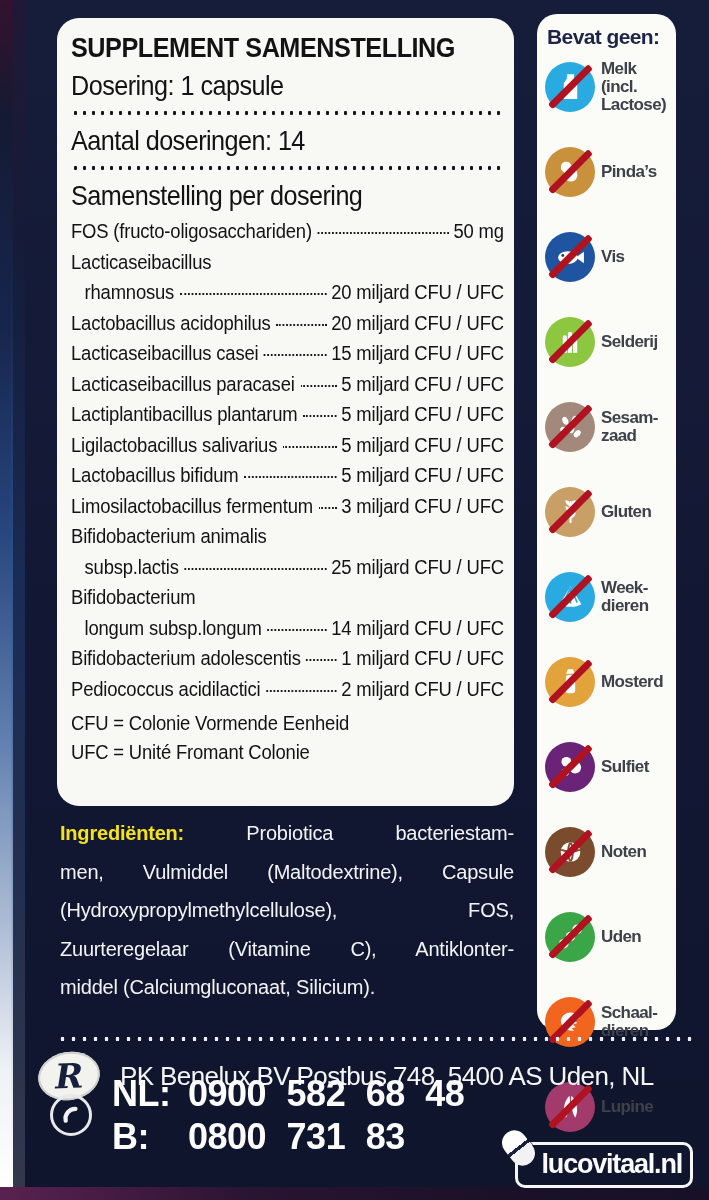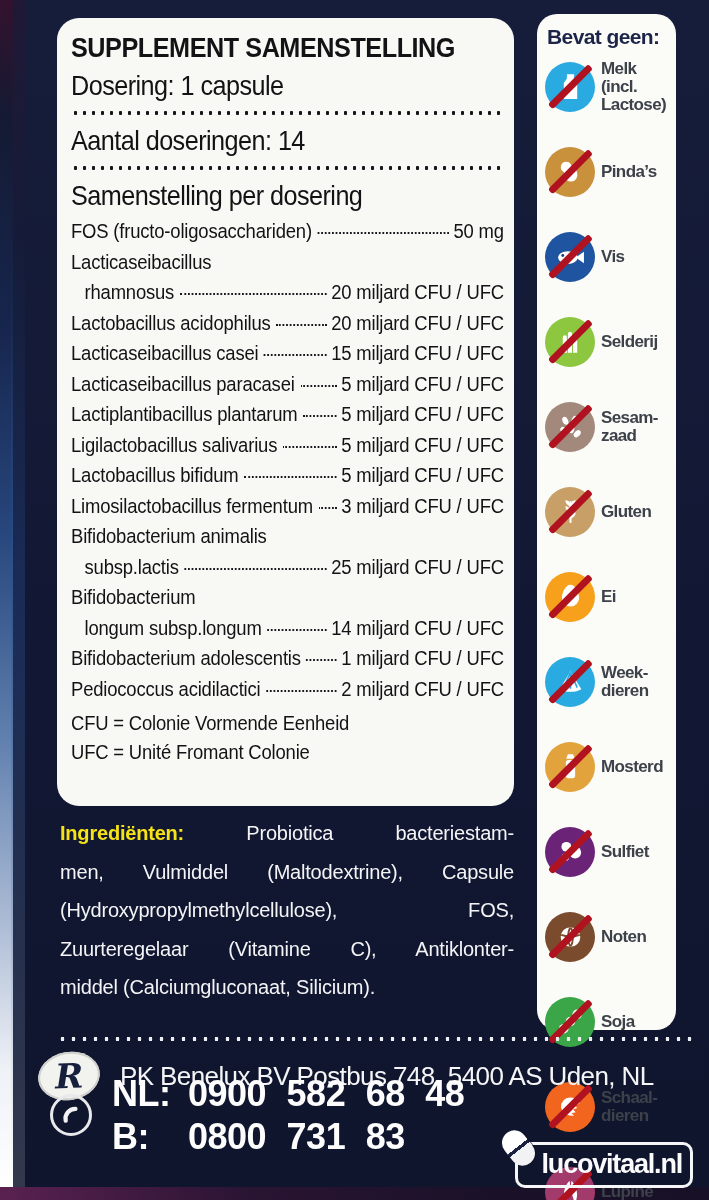--- a/index.html
+++ b/index.html
@@ -312,29 +312,20 @@
           <span class="allergen-icon" style="background: rgb(199, 159, 103);">
             <svg viewBox="0 0 32 32" aria-hidden="true">
               <path d="M15 6h2v21h-2z"></path>
               <path d="M16 11c-3-1-5-3-5-6 3 0 5 2 5 6zm0 0c3-1 5-3 5-6-3 0-5 2-5 6zM16 17c-3-1-5-3-5-6 3 0 5 2 5 6zm0 0c3-1 5-3 5-6-3 0-5 2-5 6zM16 23c-3-1-5-3-5-6 3 0 5 2 5 6zm0 0c3-1 5-3 5-6-3 0-5 2-5 6z"></path>
             </svg>
             <i class="slash"></i>
           </span>
           <span class="allergen-label">Gluten</span>
         </div>
 
-        <div class="allergen">
-          <span class="allergen-icon" style="background: rgb(247, 160, 27);">
-            <svg viewBox="0 0 32 32" aria-hidden="true">
-              <path d="M16 4.5c4.6 0 8.3 7.2 8.3 13a8.3 8.3 0 1 1-16.6 0c0-5.8 3.7-13 8.3-13z"></path>
-            </svg>
-            <i class="slash"></i>
-          </span>
-          <span class="allergen-label">Ei</span>
-        </div>
 
         <div class="allergen">
           <span class="allergen-icon" style="background: rgb(41, 170, 225);">
             <svg viewBox="0 0 32 32" aria-hidden="true">
               <path d="M16 6l10.5 17.5a13 6 0 0 1-21 0z"></path>
               <path d="M16 7v16M16 7l-6.5 15M16 7l6.5 15" stroke="#29aae1" stroke-width="1.6" fill="none"></path>
             </svg>
             <i class="slash"></i>
           </span>
           <span class="allergen-label">Week-
@@ -377,21 +368,21 @@
 
         <div class="allergen">
           <span class="allergen-icon" style="background: rgb(58, 166, 72);">
             <svg viewBox="0 0 32 32" aria-hidden="true">
               <circle cx="9.5" cy="23" r="4.6"></circle>
               <circle cx="16" cy="16" r="4.6"></circle>
               <circle cx="22.5" cy="9" r="4.6"></circle>
             </svg>
             <i class="slash"></i>
           </span>
-          <span class="allergen-label">Soja</span>
+          <span class="allergen-label">Uden</span>
         </div>
 
         <div class="allergen">
           <span class="allergen-icon" style="background: rgb(242, 101, 31);">
             <svg viewBox="0 0 32 32" aria-hidden="true">
               <path d="M25 12.5a9.5 8.5 0 1 0-17 7.5c2.5 3.5 7 5.5 11.5 5l-2.5-2.5 4-1-2.5-2.5 4-1.5-2-2z"></path>
             </svg>
             <i class="slash"></i>
           </span>
           <span class="allergen-label">Schaal-

